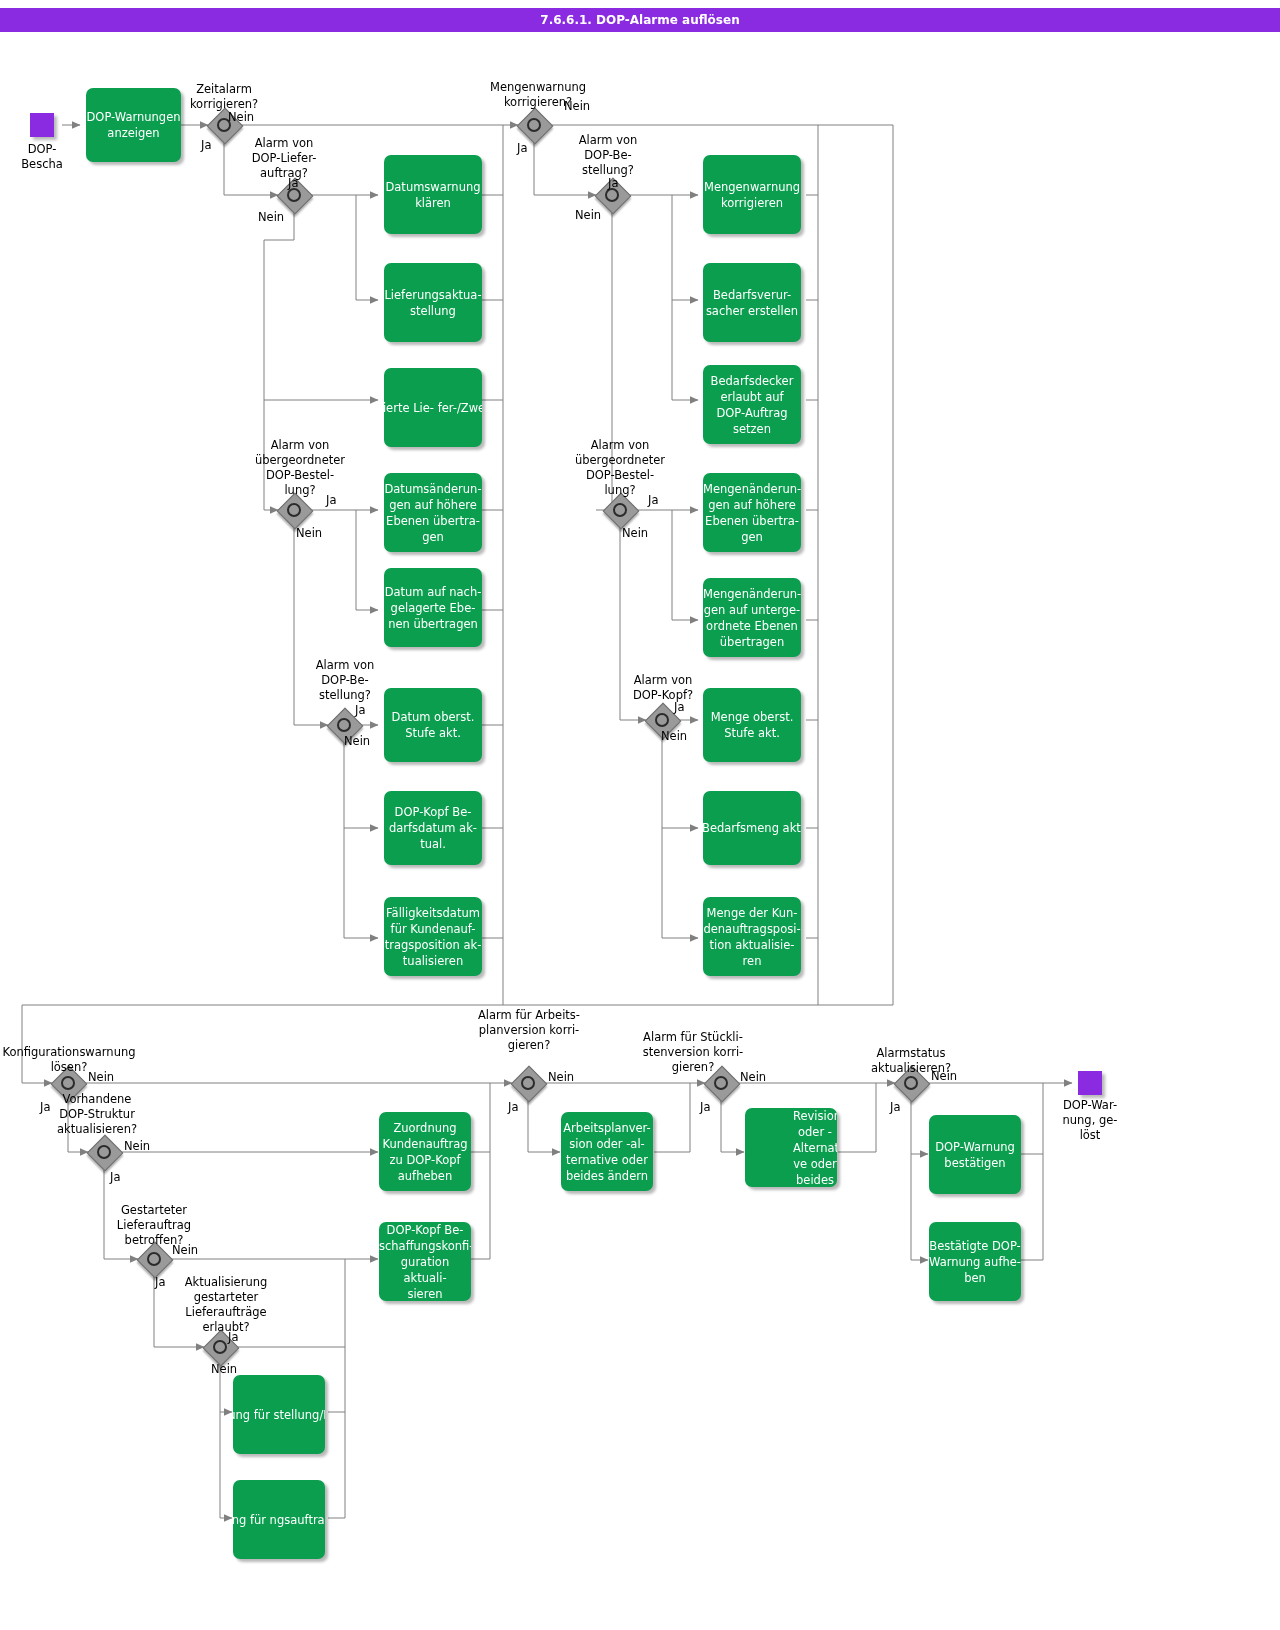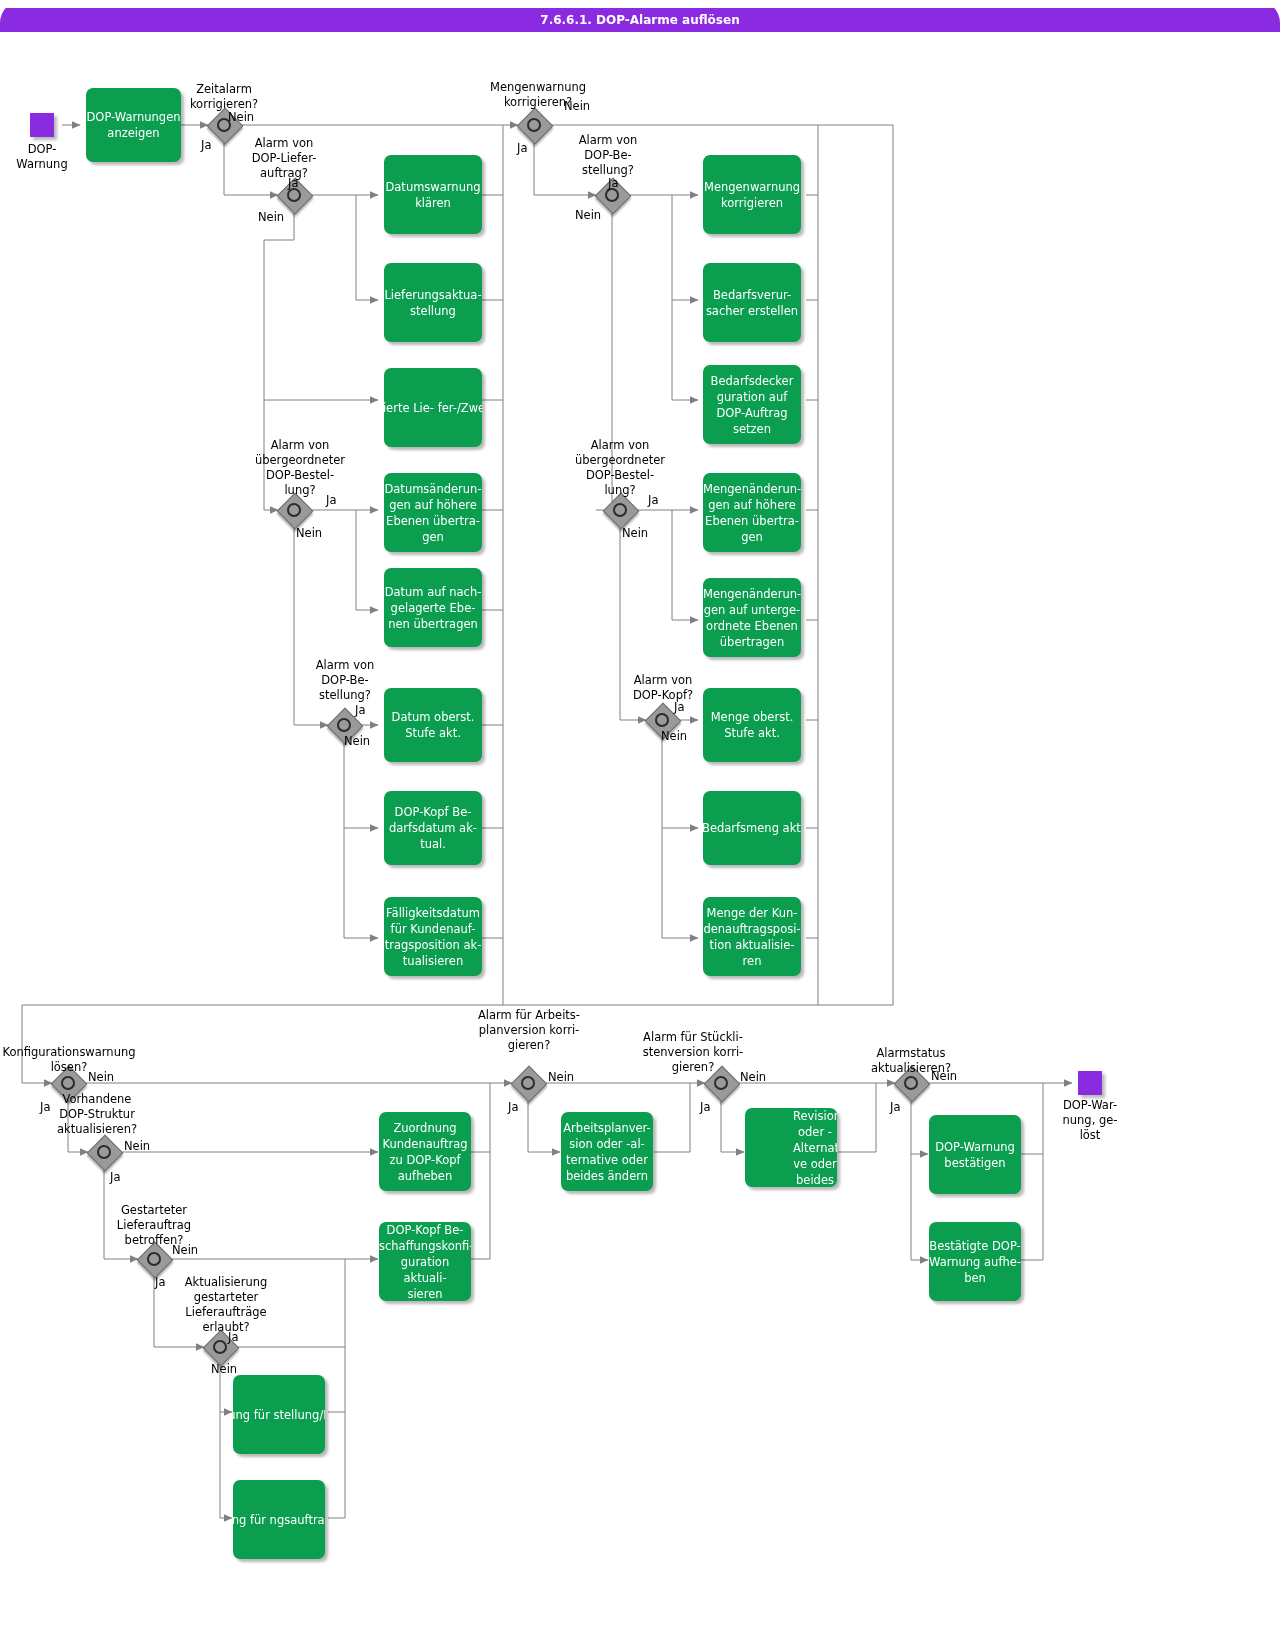--- a/index.html
+++ b/index.html
@@ -1,17 +1,17 @@
 <!DOCTYPE html>
 <html><head>
 <meta charset="utf-8">
 <style>
   html,body{margin:0;padding:0;background:#ffffff;}
   body{font-family:"DejaVu Sans", sans-serif;}
-  #page{position:relative;width:1280px;height:1630px;background:#ffffff;overflow:hidden;border-radius:23px;}
+  #page{position:relative;width:1280px;height:1630px;background:#ffffff;overflow:hidden;}
 
   
   .titlebar{
     position:absolute;left:0;top:8px;width:1280px;height:24px;
     background:#8a2be2;
   }
   .titlebar .t{
     position:absolute;left:0;top:0;width:1280px;height:24px;
     line-height:24px;text-align:center;color:#ffffff;
     font-family:"DejaVu Sans", sans-serif;font-weight:bold;font-size:12px;
@@ -214,21 +214,21 @@
       <path d="M911,1154 L911,1260 L928,1260" marker-end="url(#ah)"></path>
 
       <path d="M1021,1154 L1043,1154"></path>
       <path d="M1021,1260 L1043,1260"></path>
       <path d="M1043,1260 L1043,1083"></path>
     </g>
   </svg>
 
   <div class="term" style="left:30px;top:113px;"></div>
   <div class="termlbl" style="left:2px;top:142px;width:80px;">DOP-
-Warnung</div>
+Bescha</div>
 
   <div class="term" style="left:1078px;top:1071px;"></div>
   <div class="termlbl" style="left:1036px;top:1098px;width:108px;">DOP-War-
 nung, ge-
 löst</div>
 
   <div class="act" style="left:86px;top:88px;width:95px;height:74px;">
     <span class="lbl">DOP-Warnungen
 anzeigen</span>
     </div>
@@ -284,21 +284,21 @@
 korrigieren</span>
     </div>
 
   <div class="act" style="left:703px;top:263px;width:98px;height:79px;">
     <span class="lbl">Bedarfsverur-
 sacher erstellen</span>
     </div>
 
   <div class="act" style="left:703px;top:365px;width:98px;height:79px;">
     <span class="lbl">Bedarfsdecker
-guration auf
+erlaubt auf
 DOP-Auftrag
 setzen</span>
     </div>
 
   <div class="act" style="left:703px;top:473px;width:98px;height:79px;">
     <span class="lbl">Mengenänderun-
 gen auf höhere
 Ebenen übertra-
 gen</span>
     </div>

